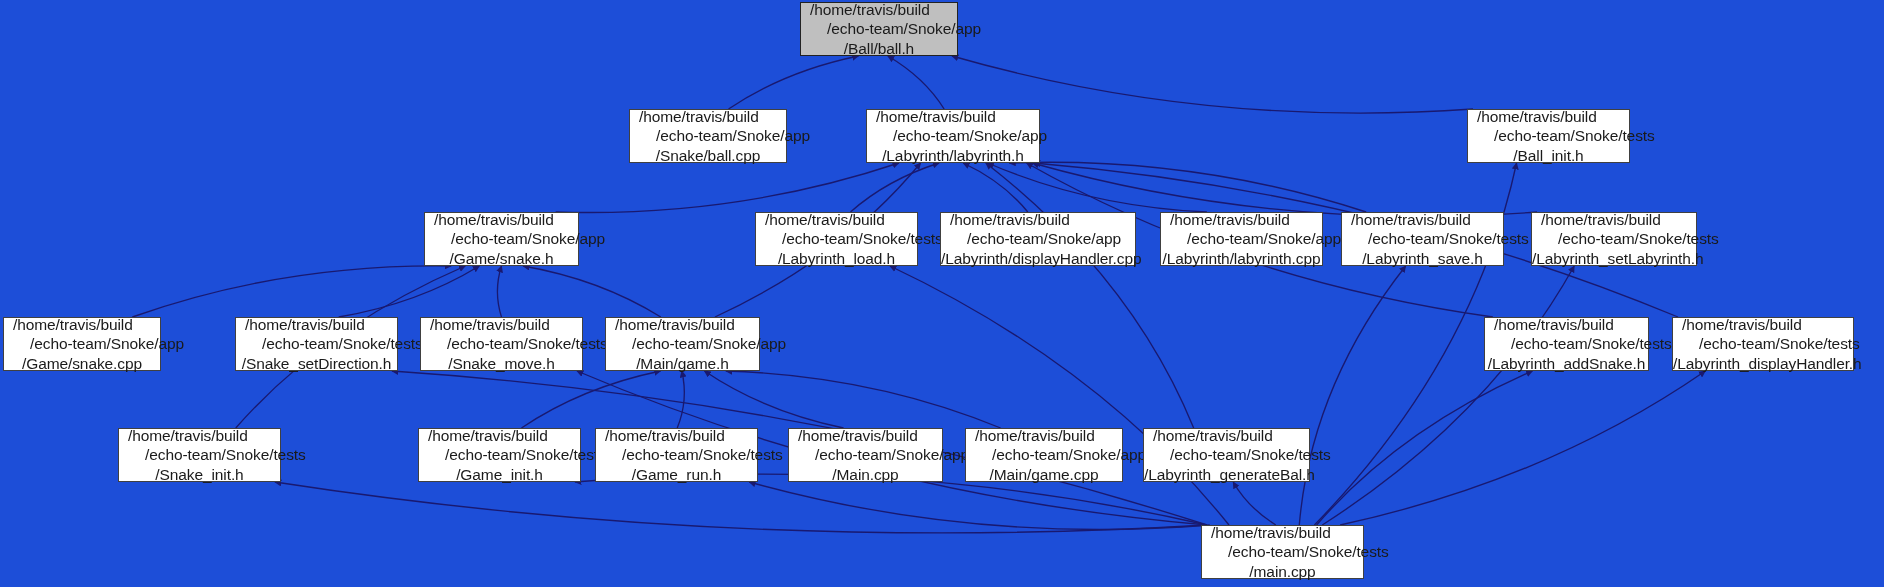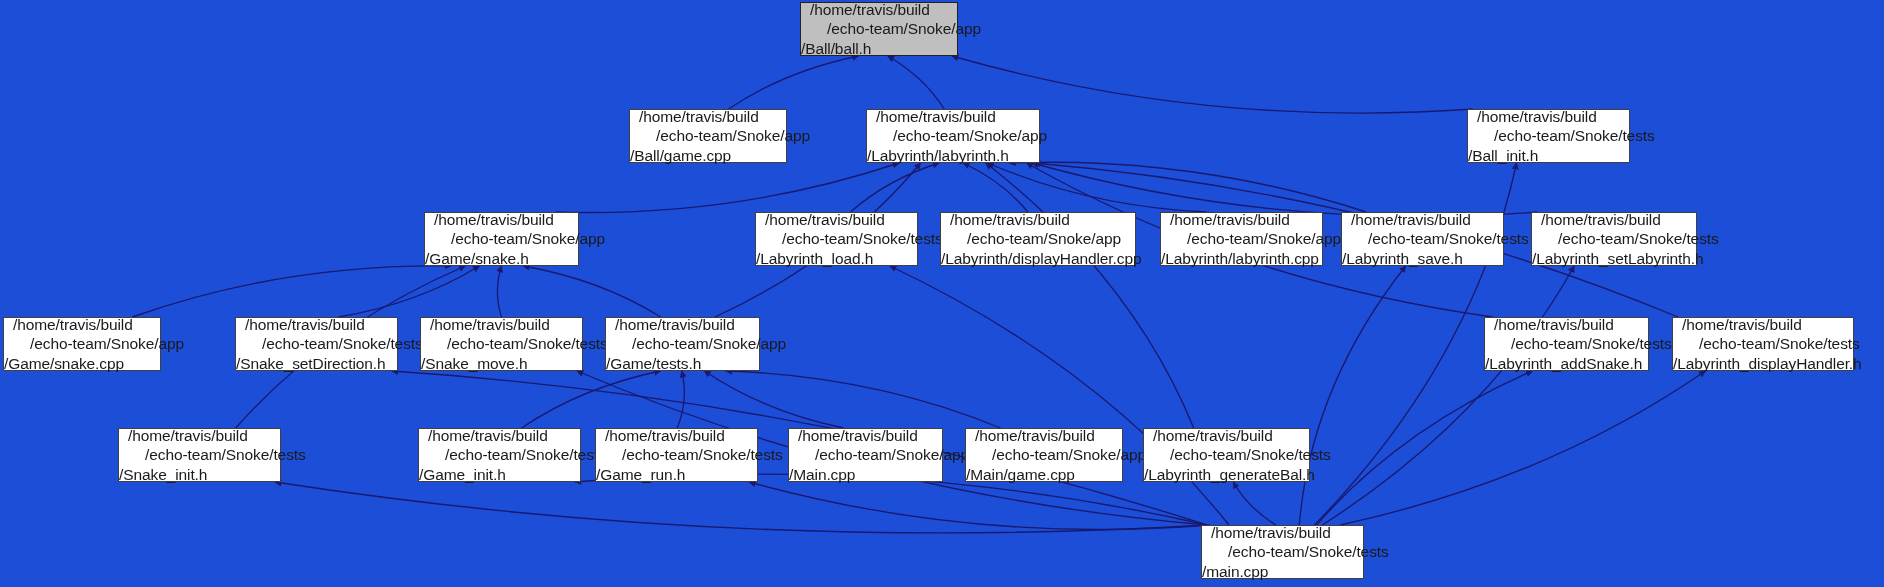--- a/index.html
+++ b/index.html
@@ -7,21 +7,21 @@
   #graph-root{position:relative;width:1884px;height:587px;background:#1d4ed8;overflow:hidden;}
   #edge-layer{position:absolute;left:0;top:0;width:1884px;height:587px;}
   .node{position:absolute;box-sizing:border-box;border:1.3px solid #404040;background:#ffffff;
         color:#1a1a1a;font-size:15.5px;line-height:19.5px;text-align:center;
         display:flex;flex-direction:column;justify-content:center;align-items:center;
         letter-spacing:-0.1px;white-space:pre;}
   .node.root{background:#bfbfbf;border-color:#222;}
   .node span{display:block;width:100%;}
   .l1{text-align:left;padding-left:9px;box-sizing:border-box;}
   .l2{text-align:left;padding-left:9px;box-sizing:border-box;margin-left:34px;}
-  .l3{text-align:left;}
+  .l3{text-align:center;}
 </style>
 </head>
 <body>
 
 <div id="graph-root">
   <svg id="edge-layer" viewBox="0 0 1884 587" width="1884" height="587" xmlns="http://www.w3.org/2000/svg">
     <defs>
       <marker id="arrow" viewBox="0 0 10 10" refX="9" refY="5" markerWidth="5.2" markerHeight="5.2" orient="auto-start-reverse">
         <path d="M 0 0 L 10 5 L 0 10 z" fill="#191970"></path>
       </marker>
@@ -58,33 +58,33 @@
         <path d="M 1299.3 525 Q 1311.06 386.1368 1405.7 266" fill="none" stroke="#191970" stroke-width="1.35" marker-end="url(#arrow)"></path>
         <path d="M 1322.28 525 Q 1489.69 417.67072 1574.22 266" fill="none" stroke="#191970" stroke-width="1.35" marker-end="url(#arrow)"></path>
         <path d="M 1316.58 525 Q 1399.86 429.00608 1532.42 371" fill="none" stroke="#191970" stroke-width="1.35" marker-end="url(#arrow)"></path>
         <path d="M 1340.16 525 Q 1547.39 480.13584 1705.34 371" fill="none" stroke="#191970" stroke-width="1.35" marker-end="url(#arrow)"></path>
         <path d="M 1275.78 525 Q 1247.62 507.24528 1233.22 482" fill="none" stroke="#191970" stroke-width="1.35" marker-end="url(#arrow)"></path>
         <path d="M 1314.42 525 Q 1473.42 361.79008 1516.58 163" fill="none" stroke="#191970" stroke-width="1.35" marker-end="url(#arrow)"></path>
       </g>
   </svg>
   <div id="nodes-root">
       <div class="node root" style="left: 800px; top: 2px; width: 158px; height: 54px;"><span class="l1">/home/travis/build</span><span class="l2">/echo-team/Snoke/app</span><span class="l3">/Ball/ball.h</span></div>
-      <div class="node" style="left: 629px; top: 109px; width: 158px; height: 54px;"><span class="l1">/home/travis/build</span><span class="l2">/echo-team/Snoke/app</span><span class="l3">/Ball/game.cpp</span></div>
+      <div class="node" style="left: 629px; top: 109px; width: 158px; height: 54px;"><span class="l1">/home/travis/build</span><span class="l2">/echo-team/Snoke/app</span><span class="l3">/Snake/ball.cpp</span></div>
       <div class="node" style="left: 866px; top: 109px; width: 174px; height: 54px;"><span class="l1">/home/travis/build</span><span class="l2">/echo-team/Snoke/app</span><span class="l3">/Labyrinth/labyrinth.h</span></div>
       <div class="node" style="left: 1467px; top: 109px; width: 163px; height: 54px;"><span class="l1">/home/travis/build</span><span class="l2">/echo-team/Snoke/tests</span><span class="l3">/Ball_init.h</span></div>
       <div class="node" style="left: 424px; top: 212px; width: 155px; height: 54px;"><span class="l1">/home/travis/build</span><span class="l2">/echo-team/Snoke/app</span><span class="l3">/Game/snake.h</span></div>
       <div class="node" style="left: 755px; top: 212px; width: 163px; height: 54px;"><span class="l1">/home/travis/build</span><span class="l2">/echo-team/Snoke/tests</span><span class="l3">/Labyrinth_load.h</span></div>
       <div class="node" style="left: 940px; top: 212px; width: 196px; height: 54px;"><span class="l1">/home/travis/build</span><span class="l2">/echo-team/Snoke/app</span><span class="l3">/Labyrinth/displayHandler.cpp</span></div>
       <div class="node" style="left: 1160px; top: 212px; width: 163px; height: 54px;"><span class="l1">/home/travis/build</span><span class="l2">/echo-team/Snoke/app</span><span class="l3">/Labyrinth/labyrinth.cpp</span></div>
       <div class="node" style="left: 1341px; top: 212px; width: 163px; height: 54px;"><span class="l1">/home/travis/build</span><span class="l2">/echo-team/Snoke/tests</span><span class="l3">/Labyrinth_save.h</span></div>
       <div class="node" style="left: 1531px; top: 212px; width: 166px; height: 54px;"><span class="l1">/home/travis/build</span><span class="l2">/echo-team/Snoke/tests</span><span class="l3">/Labyrinth_setLabyrinth.h</span></div>
       <div class="node" style="left: 3px; top: 317px; width: 158px; height: 54px;"><span class="l1">/home/travis/build</span><span class="l2">/echo-team/Snoke/app</span><span class="l3">/Game/snake.cpp</span></div>
       <div class="node" style="left: 235px; top: 317px; width: 163px; height: 54px;"><span class="l1">/home/travis/build</span><span class="l2">/echo-team/Snoke/tests</span><span class="l3">/Snake_setDirection.h</span></div>
       <div class="node" style="left: 420px; top: 317px; width: 163px; height: 54px;"><span class="l1">/home/travis/build</span><span class="l2">/echo-team/Snoke/tests</span><span class="l3">/Snake_move.h</span></div>
-      <div class="node" style="left: 605px; top: 317px; width: 155px; height: 54px;"><span class="l1">/home/travis/build</span><span class="l2">/echo-team/Snoke/app</span><span class="l3">/Game/tests.h</span></div>
+      <div class="node" style="left: 605px; top: 317px; width: 155px; height: 54px;"><span class="l1">/home/travis/build</span><span class="l2">/echo-team/Snoke/app</span><span class="l3">/Main/game.h</span></div>
       <div class="node" style="left: 1484px; top: 317px; width: 165px; height: 54px;"><span class="l1">/home/travis/build</span><span class="l2">/echo-team/Snoke/tests</span><span class="l3">/Labyrinth_addSnake.h</span></div>
       <div class="node" style="left: 1672px; top: 317px; width: 182px; height: 54px;"><span class="l1">/home/travis/build</span><span class="l2">/echo-team/Snoke/tests</span><span class="l3">/Labyrinth_displayHandler.h</span></div>
       <div class="node" style="left: 118px; top: 428px; width: 163px; height: 54px;"><span class="l1">/home/travis/build</span><span class="l2">/echo-team/Snoke/tests</span><span class="l3">/Snake_init.h</span></div>
       <div class="node" style="left: 418px; top: 428px; width: 163px; height: 54px;"><span class="l1">/home/travis/build</span><span class="l2">/echo-team/Snoke/tests</span><span class="l3">/Game_init.h</span></div>
       <div class="node" style="left: 595px; top: 428px; width: 163px; height: 54px;"><span class="l1">/home/travis/build</span><span class="l2">/echo-team/Snoke/tests</span><span class="l3">/Game_run.h</span></div>
       <div class="node" style="left: 788px; top: 428px; width: 155px; height: 54px;"><span class="l1">/home/travis/build</span><span class="l2">/echo-team/Snoke/app</span><span class="l3">/Main.cpp</span></div>
       <div class="node" style="left: 965px; top: 428px; width: 158px; height: 54px;"><span class="l1">/home/travis/build</span><span class="l2">/echo-team/Snoke/app</span><span class="l3">/Main/game.cpp</span></div>
       <div class="node" style="left: 1143px; top: 428px; width: 167px; height: 54px;"><span class="l1">/home/travis/build</span><span class="l2">/echo-team/Snoke/tests</span><span class="l3">/Labyrinth_generateBal.h</span></div>
       <div class="node" style="left: 1201px; top: 525px; width: 163px; height: 54px;"><span class="l1">/home/travis/build</span><span class="l2">/echo-team/Snoke/tests</span><span class="l3">/main.cpp</span></div>
     </div>

